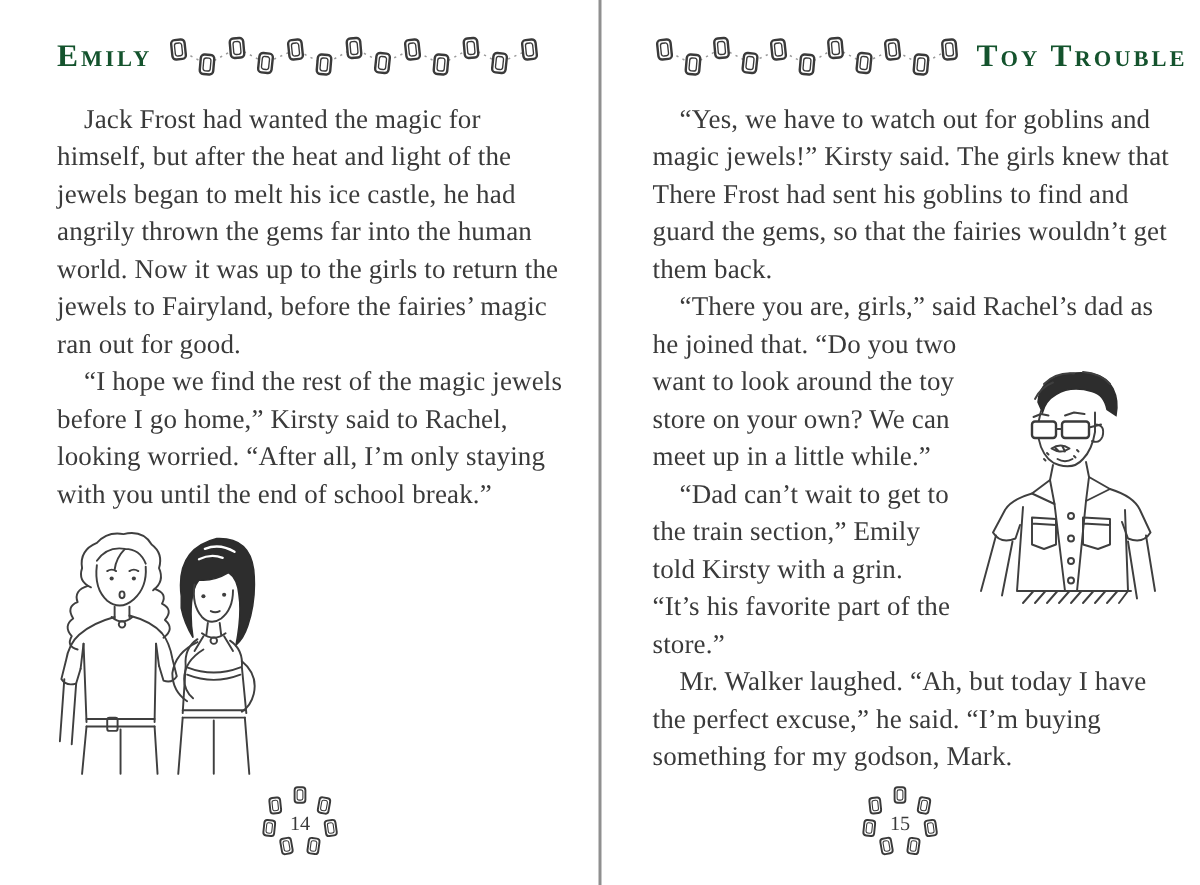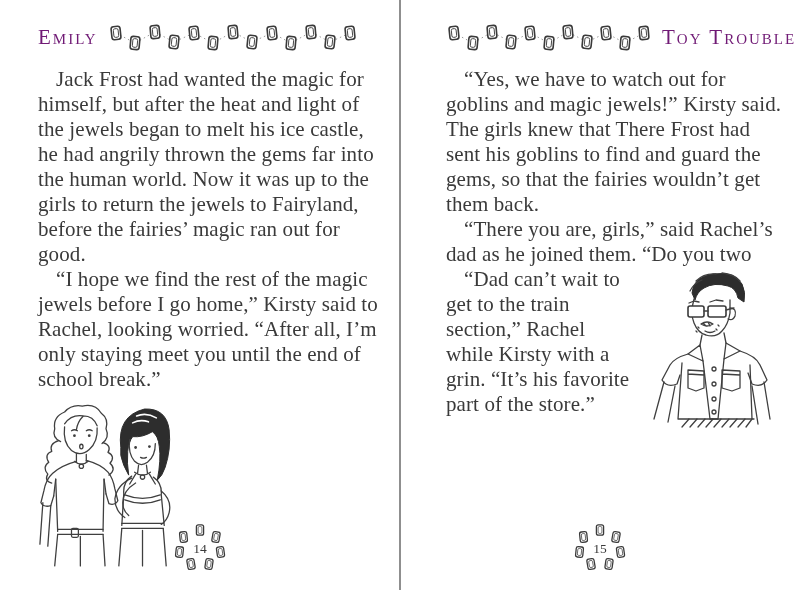--- a/index.html
+++ b/index.html
@@ -2,26 +2,26 @@
 <html><head>
 <meta charset="utf-8">
 <style>
   html,body{margin:0;padding:0;background:#ffffff;}
   body{width:800px;height:590px;overflow:hidden;
        font-family:"Liberation Serif", serif;color:#3a3a3a;}
   .spread{position:relative;width:800px;height:590px;background:#fff;}
   .gutter{position:absolute;left:399px;top:0;width:2px;height:590px;background:#8f8f8f;}
   .page{position:absolute;top:0;width:400px;height:590px;box-sizing:border-box;}
   .page-left{left:0;padding:20px 16px 0 38px;}
-  .page-right{left:400px;padding:20px 14px 0 46px;}
+  .page-right{left:400px;padding:20px 14px 0 35px;}
   .page-header{display:flex;align-items:center;gap:10px;height:34px;}
-  .header-title{font-variant:small-caps;font-weight:normal;font-size:21px;
-                letter-spacing:2px;color:#701a75;white-space:nowrap;}
+  .header-title{font-variant:small-caps;font-weight:bold;font-size:21px;
+                letter-spacing:2px;color:#14532d;white-space:nowrap;}
   .chain{flex:0 0 auto;}
-  .page-body{margin-top:13px;font-size:21px;line-height:25px;letter-spacing:.1px;}
+  .page-body{margin-top:13px;font-size:18px;line-height:25px;letter-spacing:.1px;}
   .page-body p{margin:0;}
   .indent{text-indent:18px;}
   .illus-girls{float:left;width:146px;height:168px;margin:8px 9px 0 -4px;}
   .illus-dad{float:right;width:150px;height:172px;margin:2px -8px 2px 7px;}
   .ornament{position:absolute;top:521px;left:172px;width:56px;height:56px;}
   .pgnum{font-family:"Liberation Serif",serif;font-size:13.5px;fill:#3a3a3a;}
   svg .ink{stroke:#3f3f3f;fill:none;stroke-width:1.3;stroke-linecap:round;stroke-linejoin:round;}
   svg .inkfill{fill:#2d2d2d;stroke:#2d2d2d;stroke-width:1;}
 </style>
 </head>
@@ -55,21 +55,21 @@
         <use href="#gem" x="164" y="11" transform="rotate(-6 164 11)"></use>
         <use href="#gem" x="183" y="21" transform="rotate(5 183 21)"></use>
         <use href="#gem" x="203" y="10" transform="rotate(-5 203 10)"></use>
         <use href="#gem" x="222" y="20" transform="rotate(6 222 20)"></use>
         <use href="#gem" x="242" y="11" transform="rotate(-6 242 11)"></use>
       </svg>
     </div>
 
     <div class="page-body">
       <p class="indent">Jack Frost had wanted the magic for himself, but after the heat and light of the jewels began to melt his ice castle, he had angrily thrown the gems far into the human world. Now it was up to the girls to return the jewels to Fairyland, before the fairies’ magic ran out for good.</p>
-      <p class="indent">“I hope we find the rest of the magic jewels before I go home,” Kirsty said to Rachel, looking worried. “After all, I’m only staying meet you until the end of school break.”</p>
+      <p class="indent">“I hope we find the rest of the magic jewels before I go home,” Kirsty said to Rachel, looking worried. “After all, I’m only staying with you until the end of school break.”</p>
 
       <svg class="illus-girls" viewBox="0 0 148 170">
 
         <path class="ink" d="M27,42 Q18,38 21,29 Q19,17 31,12 Q38,4 49,6 Q62,3 68,13 Q76,19 73,29 Q77,38 69,44"></path>
         <path class="ink" d="M25,41 Q15,44 18,52 Q10,55 15,63 Q8,68 14,75 Q10,82 18,84"></path>
         <path class="ink" d="M70,43 Q79,46 75,53 Q83,57 77,64 Q84,70 76,76"></path>
         <path class="ink" d="M31,24 Q38,14 50,16 Q44,22 43,30 M50,16 Q60,16 64,26"></path>
         <path class="ink" d="M31,27 Q29,43 38,51 Q47,58 56,50 Q65,42 64,28"></path>
         <circle cx="41" cy="36" r="1.4" fill="#3f3f3f"></circle>
         <circle cx="56" cy="36" r="1.4" fill="#3f3f3f"></circle>
@@ -134,21 +134,21 @@
         <use href="#gem" x="141" y="20" transform="rotate(6 141 20)"></use>
         <use href="#gem" x="160" y="11" transform="rotate(-6 160 11)"></use>
         <use href="#gem" x="179" y="21" transform="rotate(5 179 21)"></use>
         <use href="#gem" x="198" y="11" transform="rotate(-5 198 11)"></use>
       </svg>
       <span class="header-title">Toy Trouble</span>
     </div>
 
     <div class="page-body">
       <p class="indent">“Yes, we have to watch out for goblins and magic jewels!” Kirsty said. The girls knew that There Frost had sent his goblins to find and guard the gems, so that the fairies wouldn’t get them back.</p>
-      <p class="indent">“There you are, girls,” said Rachel’s dad as he joined them. “Do you two</p>
+      <p class="indent">“There you are, girls,” said Rachel’s dad as he joined that. “Do you two</p>
 
       <svg class="illus-dad" viewBox="0 0 150 172">
 
         <path class="inkfill" d="M48,24 Q49,8 69,5 Q91,2 98,15 Q102,23 100,33 L94,29 Q92,19 84,17 Q70,13 60,19 Q53,23 51,31 Z"></path>
         <path class="ink" d="M52,12 Q60,4 72,5 M78,4 Q90,5 96,12 M46,22 Q50,14 58,11"></path>
 
         <path class="ink" d="M50,30 Q46,44 50,54 Q54,64 62,66 Q72,69 78,62 Q84,56 86,44 L86,31"></path>
         <path class="ink" d="M86,39 Q93,39 91,47 Q89,52 84,50"></path>
 
         <rect x="44" y="37" width="16" height="11" rx="2" fill="#ffffff" stroke="#3a3a3a" stroke-width="1.6"></rect>
@@ -174,21 +174,23 @@
 
         <path class="ink" d="M44,101 L60,102 L60,119 L52,122 L44,119 Z M44,105 L60,106"></path>
         <path class="ink" d="M78,101 L96,102 L96,119 L88,122 L78,119 Z M78,105 L96,106"></path>
 
         <path class="ink" d="M20,113 L10,150 M31,117 L24,153"></path>
         <path class="ink" d="M108,117 L114,155 M120,113 L126,150"></path>
 
         <path class="ink" d="M38,158 L45,150 M46,158 L53,150 M54,158 L61,150 M62,158 L69,150 M70,158 L77,150 M78,158 L85,150 M86,158 L93,150 M94,158 L101,150 M102,158 L108,150" stroke-width="1"></path>
       </svg>
 
-      <p class="indent">“Dad can’t wait to get to the train section,” Rachel while Kirsty with a grin. “It’s his favorite part of the store.”</p>
+      <p>want to look around the toy store on your own? We can meet up in a little while.”</p>
+      <p class="indent">“Dad can’t wait to get to the train section,” Emily told Kirsty with a grin. “It’s his favorite part of the store.”</p>
+      <p class="indent">Mr. Walker laughed. “Ah, but today I have the perfect excuse,” he said. “I’m buying something for my godson, Mark.</p>
     </div>
 
     <svg class="ornament" viewBox="0 0 56 56">
       <use href="#gem" transform="translate(28,9) scale(0.8)"></use>
       <use href="#gem" transform="translate(44,16) scale(0.8) rotate(10)"></use>
       <use href="#gem" transform="translate(48.5,31) scale(0.8) rotate(-8)"></use>
       <use href="#gem" transform="translate(37,43) scale(0.8) rotate(8)"></use>
       <use href="#gem" transform="translate(19,43) scale(0.8) rotate(-10)"></use>
       <use href="#gem" transform="translate(7.5,31) scale(0.8) rotate(6)"></use>
       <use href="#gem" transform="translate(11.5,16) scale(0.8) rotate(-6)"></use>

